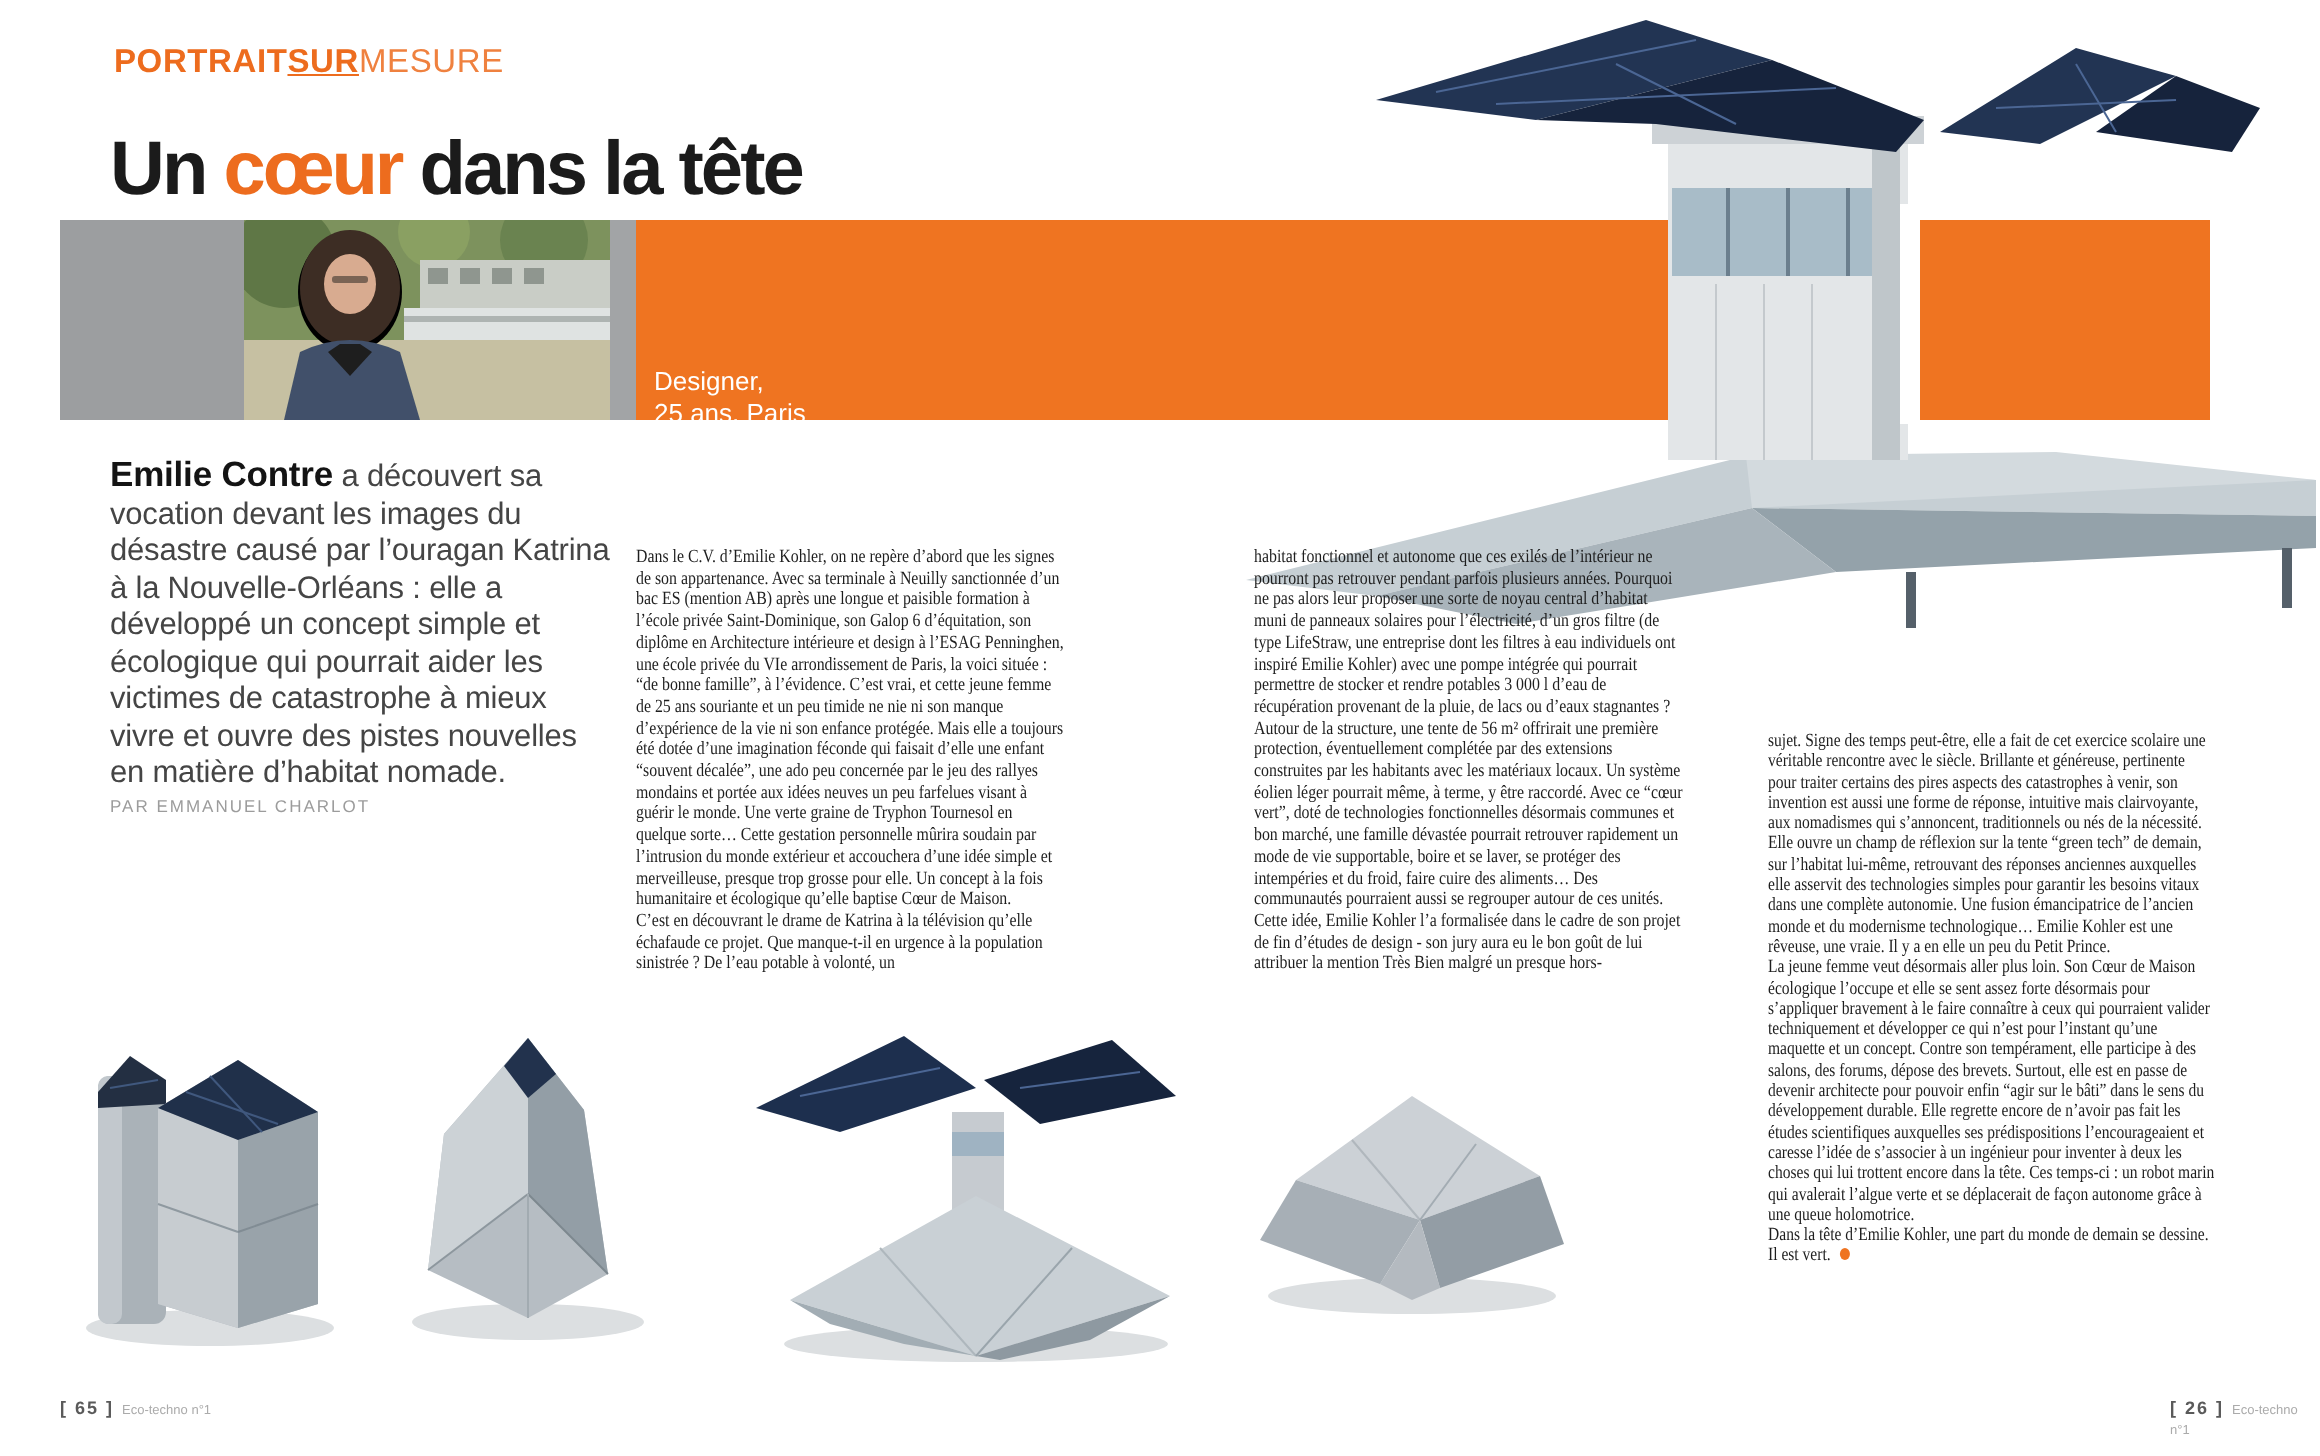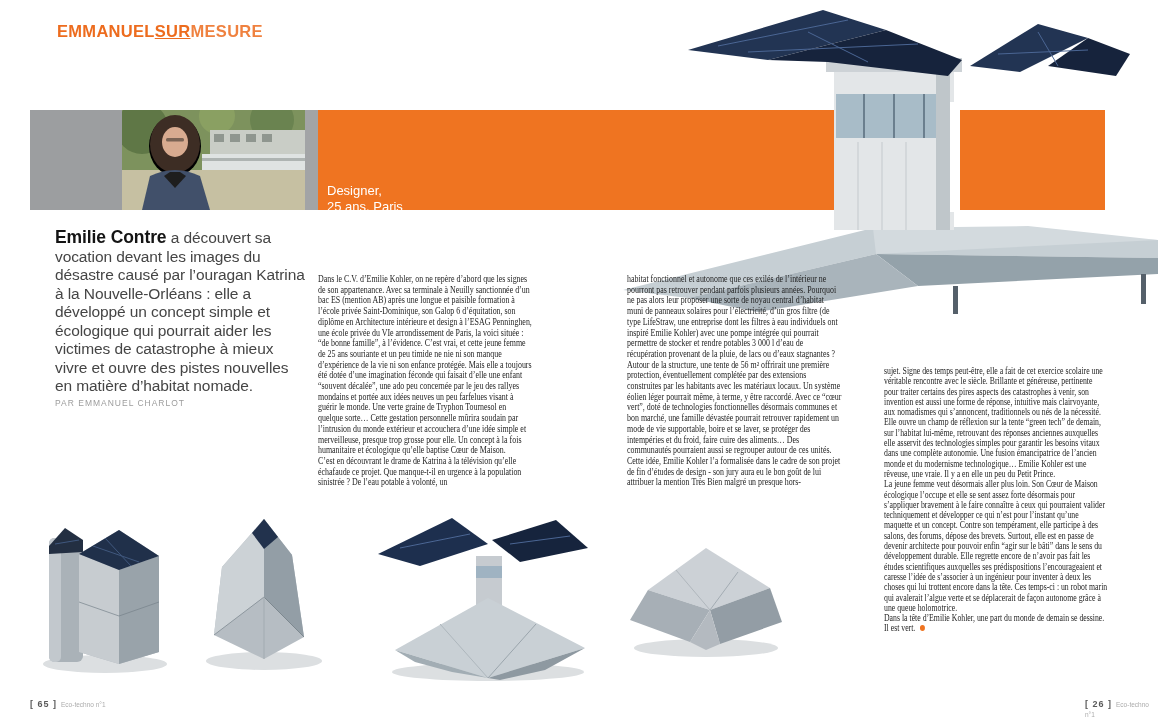--- a/index.html
+++ b/index.html
@@ -2,21 +2,21 @@
 <html><head>
 <meta charset="utf-8">
 <style>
   html,body{margin:0;padding:0;background:#e8e8e8;}
   #stage{position:relative;width:1160px;height:728px;background:#ffffff;overflow:hidden;
          font-family:"Liberation Sans", sans-serif;}
   
   .kicker{position:absolute;left:57px;top:22px;font-size:16.5px;letter-spacing:.3px;color:#ed6c1e;}
   .kicker .k1{font-weight:600;}
   .kicker .k2{font-weight:800;text-decoration:underline;}
-  .kicker .k3{font-weight:700;opacity:.85;}
+  .kicker .k3{font-weight:400;opacity:.85;}
   .title{position:absolute;left:55px;top:64px;font-size:38px;font-weight:700;letter-spacing:-1.5px;color:#1b1b1b;}
   .title .hl{color:#ed6c1e;}
   
   .band{position:absolute;top:110px;height:100px;}
   .gray-left{left:30px;width:92px;background:#9c9ea0;}
   .gray-strip{left:305px;width:13px;background:#a2a4a6;}
   .orange-band{left:318px;width:787px;background:#ef7421;}
   .photo{position:absolute;left:122px;top:110px;width:183px;height:100px;}
   .caption{position:absolute;left:327px;top:183px;color:#ffffff;font-size:13px;line-height:1.25;white-space:pre-line;}
   .vcredit{position:absolute;left:948px;top:213px;writing-mode:vertical-rl;transform:rotate(180deg);
@@ -44,22 +44,23 @@
   .footer{position:absolute;top:699px;font-size:9px;color:#5a5a5a;}
   .footer .num{font-weight:700;letter-spacing:1px;}
   .footer .mag{font-size:6.5px;color:#ababab;margin-left:4px;}
   #fl{left:30px;} #fr{left:1085px;}
 </style>
 </head>
 <body>
 
 <div id="stage">
 
-  <div class="kicker"><span class="k1">EMMANUEL</span><span class="k2">SUR</span><span class="k3">MESURE</span></div>
+  <div class="kicker"><span class="k1">PORTRAIT</span><span class="k2">SUR</span><span class="k3">MESURE</span></div>
 
+  <div class="title"><span>Un </span><span class="hl">cœur</span><span> dans la tête</span></div>
 
   <div class="band gray-left"></div>
 
   <svg class="photo" viewBox="0 0 183 100" preserveAspectRatio="none">
     <rect width="183" height="100" fill="#7d925d"></rect>
     <circle cx="20" cy="18" r="26" fill="#5f7746"></circle>
     <circle cx="150" cy="10" r="22" fill="#6a8350"></circle>
     <circle cx="95" cy="6" r="18" fill="#8aa062"></circle>
     <rect x="88" y="20" width="95" height="26" fill="#c9cdc6"></rect>
     <rect x="92" y="24" width="10" height="8" fill="#8f968f"></rect>

